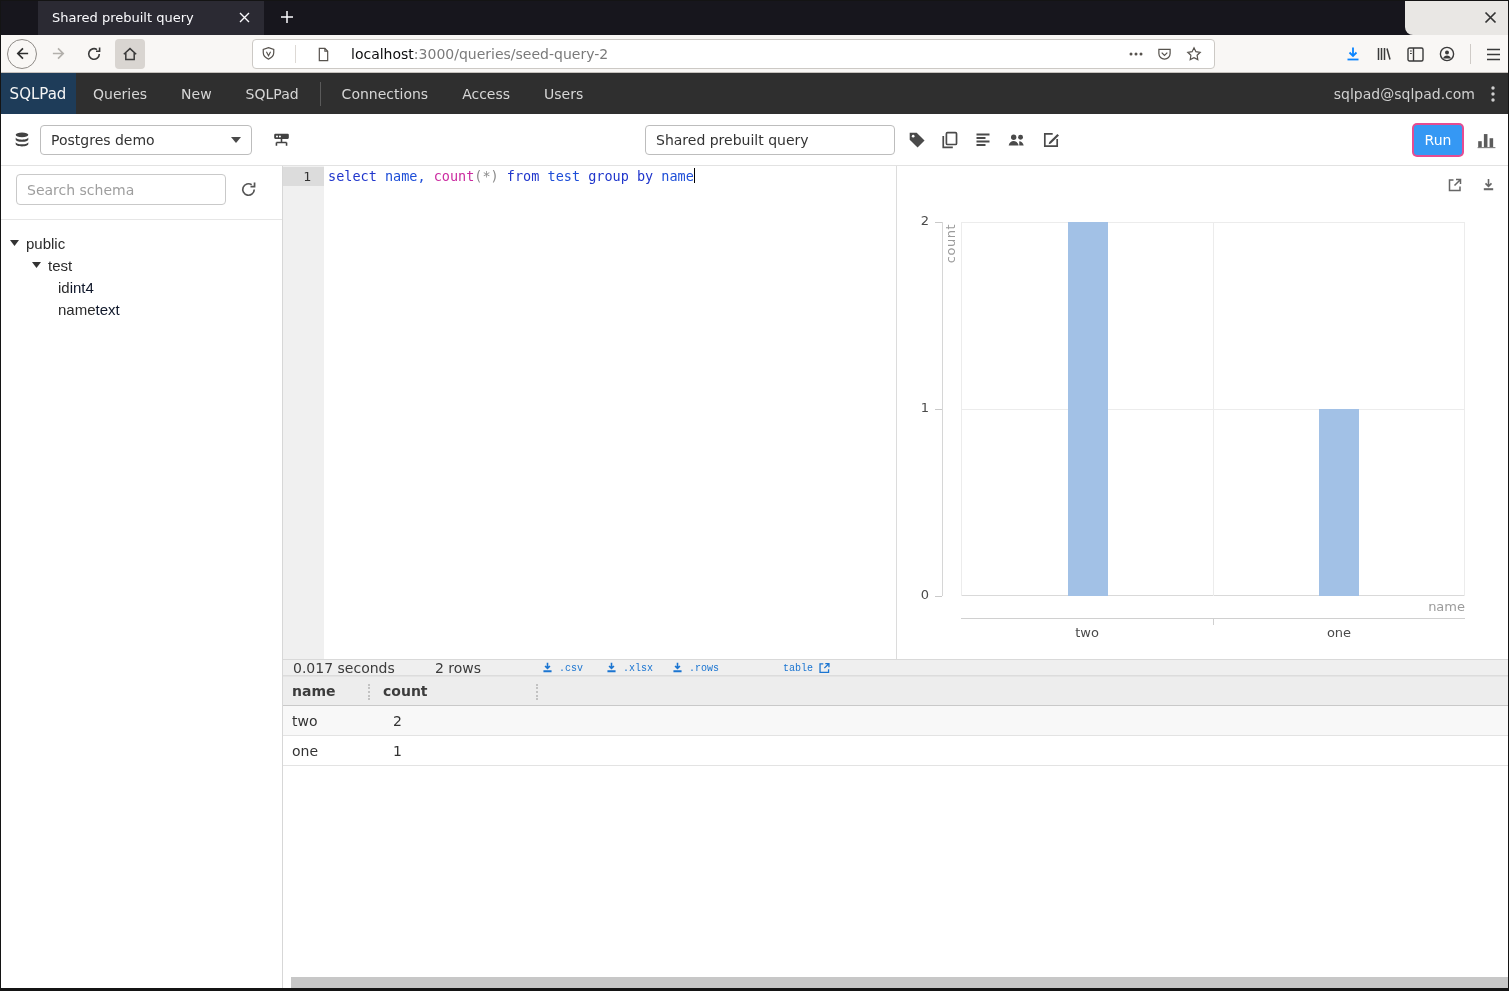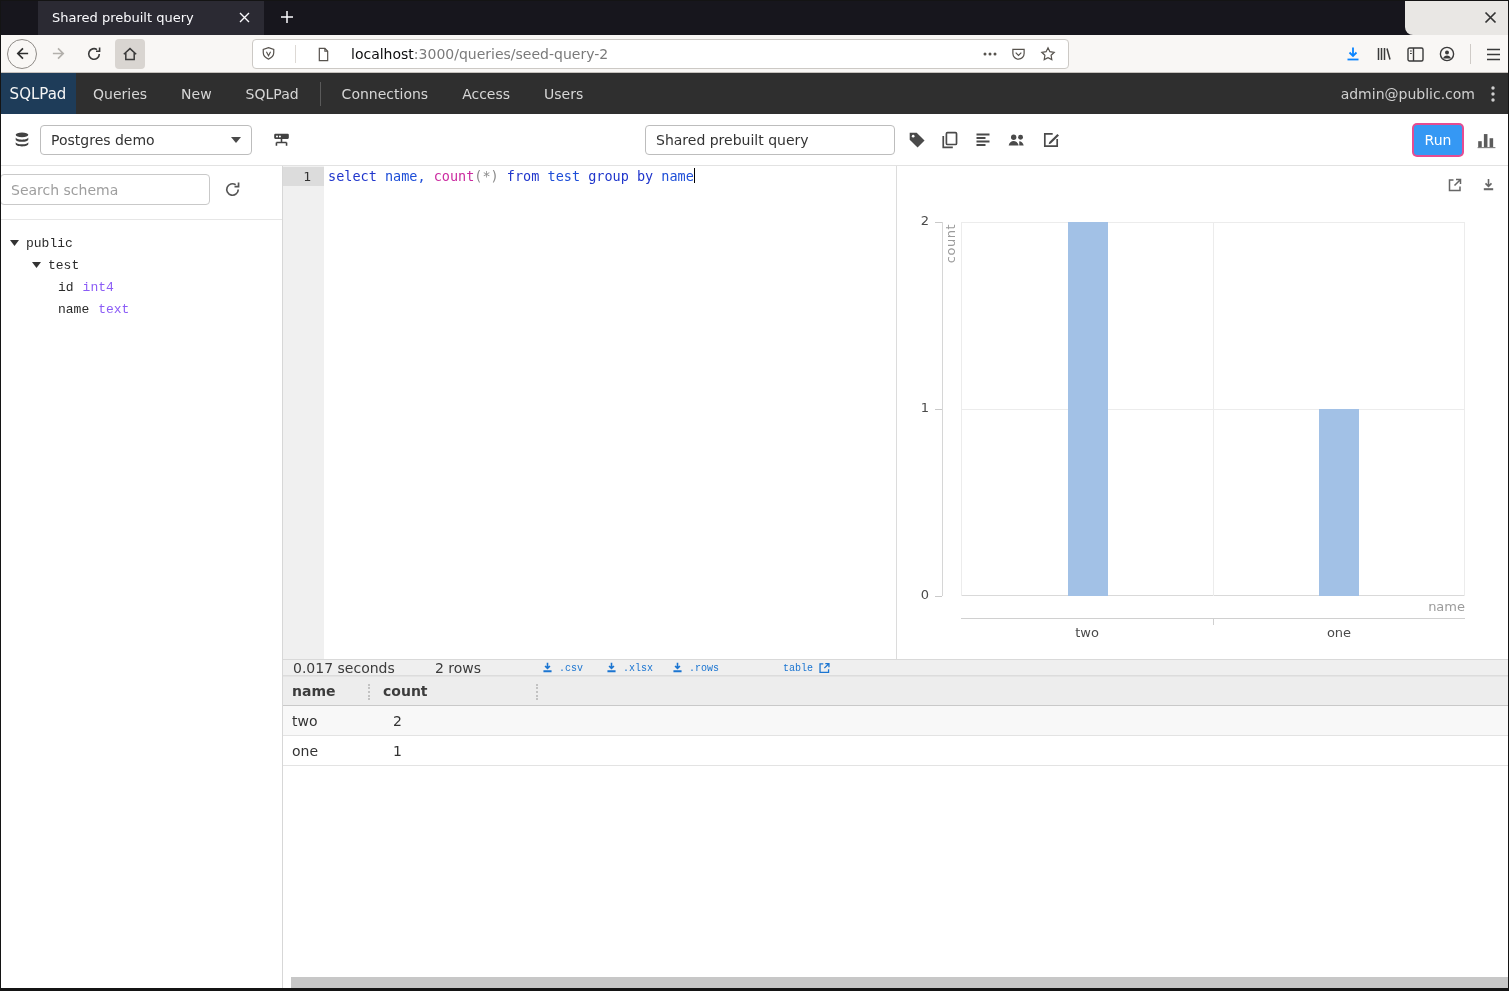--- a/index.html
+++ b/index.html
@@ -19,21 +19,21 @@
   .newtab { width:30px; height:30px; margin:2px 0 0 8px; display:flex; align-items:center; justify-content:center; color:#fbfbfe; }
   .titlebar-right { position:absolute; right:0; top:0; width:104px; height:35px; background:#e9e7e4; border-bottom-left-radius:8px; display:flex; align-items:center; justify-content:flex-end; padding-right:12px; color:#333; }
 
   
   .btoolbar { height:38px; background:#f9f7f5; border-bottom:1px solid #c5c1bd; display:flex; align-items:center; position:relative; }
   .nav-left { display:flex; align-items:center; gap:6px; padding-left:7px; }
   .nav-btn { width:30px; height:30px; display:flex; align-items:center; justify-content:center; color:#3a3a3a; border-radius:4px; }
   .back-circle { width:30px; height:30px; border:1px solid #8f8b87; border-radius:50%; display:flex; align-items:center; justify-content:center; color:#2f2f2f; background:#f9f7f5; }
   .fwd { color:#b3b0ac; }
   .home-bg { background:#d9d5d1; }
-  .urlbar { position:absolute; left:252px; top:4px; width:817px; height:30px; background:#fff; border:1px solid #ccc9c5; border-radius:4px; display:flex; align-items:center; padding:0 8px;gap:13px; }
+  .urlbar { position:absolute; left:252px; top:4px; width:963px; height:30px; background:#fff; border:1px solid #ccc9c5; border-radius:4px; display:flex; align-items:center; padding:0 8px;gap:13px; }
   .urlbar .sep { width:1px; height:18px; background:#ddd9d5; margin:0 8px 0 6px; }
   .url-text { font-size:14px; color:#7a7a7a; margin-left:8px; flex:1; white-space:nowrap; overflow:hidden; }
   .url-text .host { color:#0c0c0d; }
   .url-icons { display:flex; align-items:center; gap:14px; color:#57534e; padding-right:4px; }
   .nav-right { position:absolute; right:8px; top:4px; display:flex; align-items:center; gap:15px; height:30px; color:#3a3a3a; }
   .nav-sep { width:1px; height:20px; background:#cfcbc7; }
 
   
   .appnav { height:41px; background:#2f2f2f; display:flex; align-items:center; }
   .brand { width:76px; height:41px; background:#1e3c59; color:#f5f5f5; font-size:15px; display:flex; align-items:center; justify-content:center; }
@@ -49,29 +49,29 @@
   .conn-select .val { flex:1; }
   .schema-toggle { left:272px; color:#424242; }
   .qname { left:645px; width:250px; height:30px; border:1px solid #bdbdbd; border-radius:4px; padding:0 10px; font-size:14px; color:#333; font-family:inherit; }
   .tool-icons { left:908px; display:flex; gap:15px; color:#4a4a4a; }
   .run-btn { left:1414px; width:48px; height:30px; background:#3598f4; color:#fff; font-size:14px; border:none; border-radius:3px; box-shadow:0 0 0 2px #e64c92; font-family:inherit; }
   .chartbtn { left:1477px; color:#5c5c5c; }
 
   
   .main { display:flex; height:825px; }
   .sidebar { width:283px; border-right:1px solid #d7d7d7; background:#fff; position:relative; }
-  .search-row { display:flex; align-items:center; padding:8px 10px 0 0; gap:14px; }
+  .search-row { display:flex; align-items:center; padding:8px 10px 0 16px; gap:14px; }
   .search-input { width:210px; height:31px; border:1px solid #c9c9c9; border-radius:4px; padding:0 10px; font-size:14px; color:#333; font-family:inherit; }
   .search-input::placeholder { color:#9e9e9e; }
   .refresh { color:#555; }
   .side-div { border-top:1px solid #e6e6e6; margin-top:14px; }
-  .tree { font-family:Liberation Mono, monospace; font-size:13px; color:#2b2b2b; padding-top:12px; }
+  .tree { font-family:Liberation Sans, sans-serif; font-size:15px; color:#2b2b2b; padding-top:12px; }
   .tnode { height:22px; display:flex; align-items:center; }
   .tnode .caret { width:10px; height:10px; margin-right:7px; color:#333; }
-  .ttype { color:#8b5cf6; margin-left:9px; }
+  .ttype { color:#0f172a; }
   .ind0 { padding-left:9px; } .ind1 { padding-left:31px; } .ind2 { padding-left:58px; }
 
   .right-col { flex:1; display:flex; flex-direction:column; }
   .top-split { height:494px; display:flex; border-bottom:1px solid #d9d9d9; }
 
   
   .editor { width:614px; display:flex; border-right:1px solid #dcdcdc; background:#fff; }
   .gutter { width:41px; background:#f0f0f0; font-family:"DejaVu Sans Mono","Liberation Mono",monospace; font-size:13px; color:#333; }
   .gutter .ln { height:19px; line-height:19px; text-align:right; padding-right:13px; background:#dcdcdc; margin-top:1px; }
   .code { flex:1; font-family:"DejaVu Sans Mono","Liberation Mono",monospace; font-size:13.5px; line-height:19px; padding:1px 0 0 4px; white-space:pre; color:#111; }
@@ -241,21 +241,21 @@
 <div class="appnav">
   <div class="brand">SQLPad</div>
   <div class="nav-item">Queries</div>
   <div class="nav-item">New</div>
   <div class="nav-item">SQLPad</div>
   <div class="navdiv"></div>
   <div class="nav-item">Connections</div>
   <div class="nav-item">Access</div>
   <div class="nav-item">Users</div>
   <div class="appnav-right">
-    <span>admin@public.com</span>
+    <span>sqlpad@sqlpad.com</span>
     <span class="ico">
       <svg width="4" height="16" viewBox="0 0 4 16">
           <circle cx="2" cy="2" r="1.7" fill="#d0d0d0"></circle>
           <circle cx="2" cy="8" r="1.7" fill="#d0d0d0"></circle>
           <circle cx="2" cy="14" r="1.7" fill="#d0d0d0"></circle>
         </svg>
     </span>
   </div>
 </div>
 

